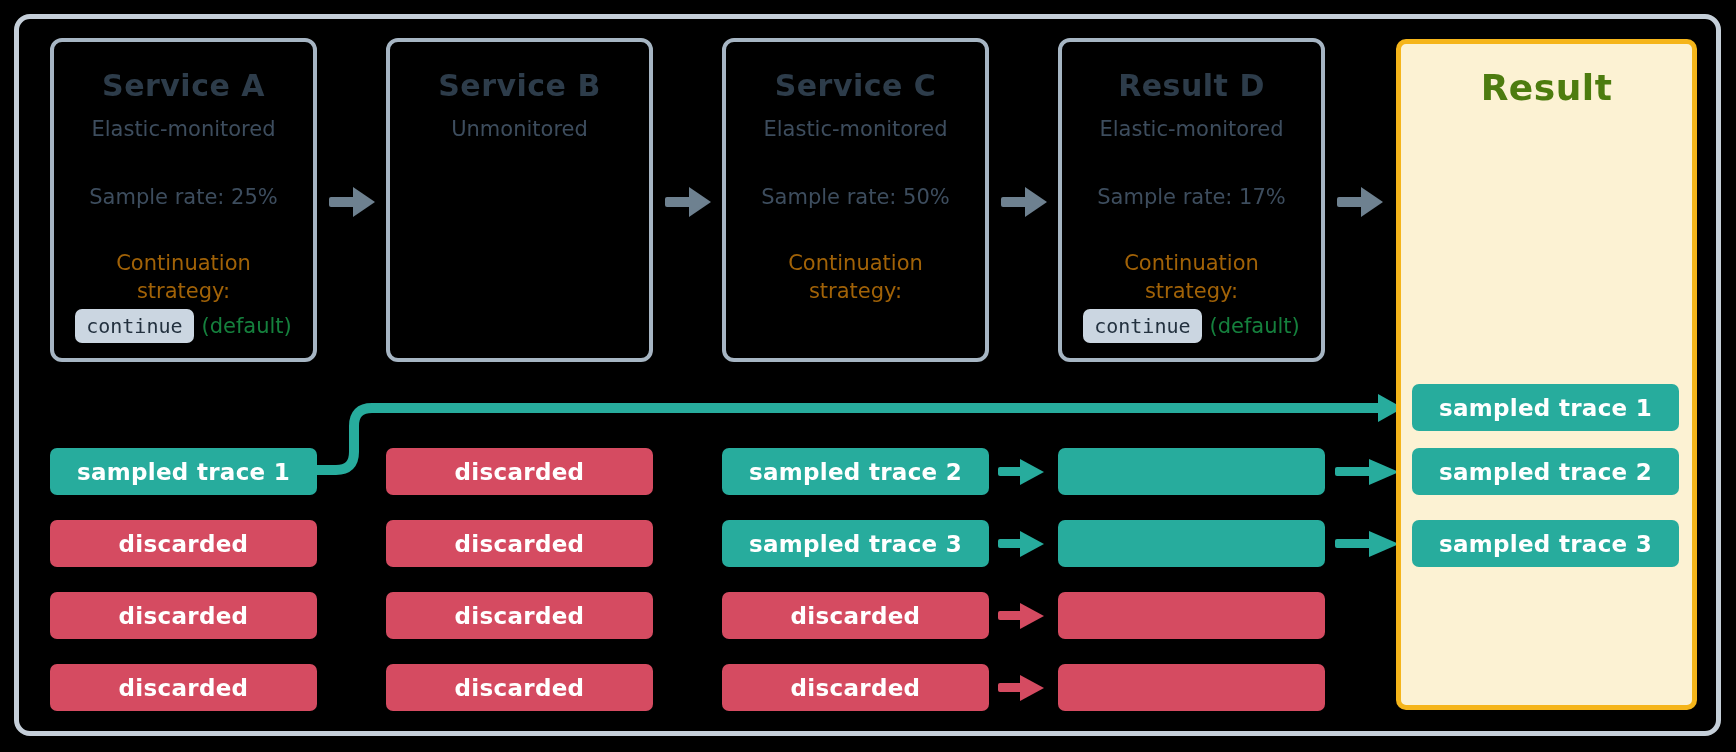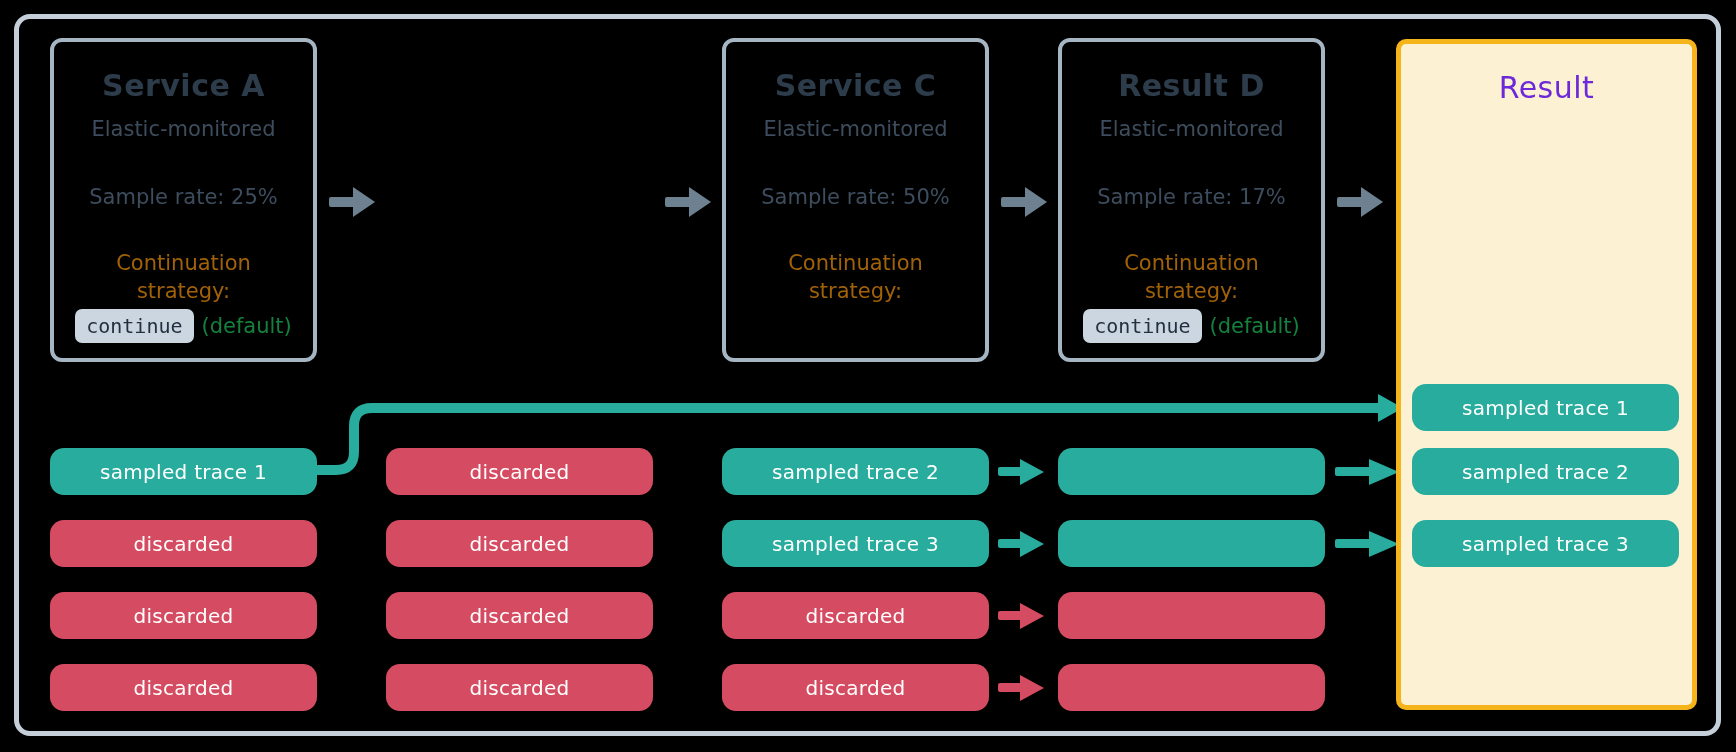--- a/index.html
+++ b/index.html
@@ -36,26 +36,26 @@
     padding:4px 11px;border-radius:7px;line-height:26px;white-space:nowrap;
   }
   .strategy-suffix{font-size:21px;font-weight:500;color:#15803d;white-space:nowrap;}
   
   .result-box{
     position:absolute;left:1396px;top:39px;width:301px;height:671px;
     background:#FCF2D3;border:5px solid #F5B51A;border-radius:10px;
     box-sizing:border-box;display:flex;justify-content:center;
     padding-top:26px;
   }
-  .result-title{font-size:30px;font-weight:normal;color:#6d28d9;line-height:36px;letter-spacing:.5px;}
+  .result-title{font-size:36px;font-weight:bold;color:#4d7c0f;line-height:36px;letter-spacing:.5px;}
   
   .chip{
-    position:absolute;width:267px;height:47px;border-radius:14px;
+    position:absolute;width:267px;height:47px;border-radius:7px;
     display:flex;align-items:center;justify-content:center;
-    color:#fff;font-size:20px;font-weight:400;letter-spacing:.3px;
+    color:#fff;font-size:23px;font-weight:700;letter-spacing:.3px;
     box-sizing:border-box;
   }
   .chip.sampled{background:#27AC9D;}
   .chip.discarded{background:#D54B61;}
   .col-a{left:50px}.col-b{left:386px}.col-c{left:722px}.col-d{left:1058px}
   .row-1{top:448px}.row-2{top:520px}.row-3{top:592px}.row-4{top:664px}
   .result-chip{left:1412px;}
   .rrow-0{top:384px}.rrow-1{top:448px}.rrow-2{top:520px}
   
   #connectors{position:absolute;left:0;top:0;width:1736px;height:752px;}
@@ -131,20 +131,24 @@
     <div class="box-cont">
       <span>Continuation</span><br>
       <span>strategy:</span>
     </div>
     <div class="strategy-row">
       <span class="code-chip">continue</span>
       <span class="strategy-suffix">(default)</span>
     </div>
   </div>
 
+  <div class="service-box box-b">
+    <div class="box-title">Service B</div>
+    <div class="box-sub">Unmonitored</div>
+  </div>
 
   <div class="service-box box-c">
     <div class="box-title">Service C</div>
     <div class="box-sub">Elastic-monitored</div>
     <div class="box-rate">Sample rate: 50%</div>
     <div class="box-cont">
       <span>Continuation</span><br>
       <span>strategy:</span>
     </div>
   </div>

